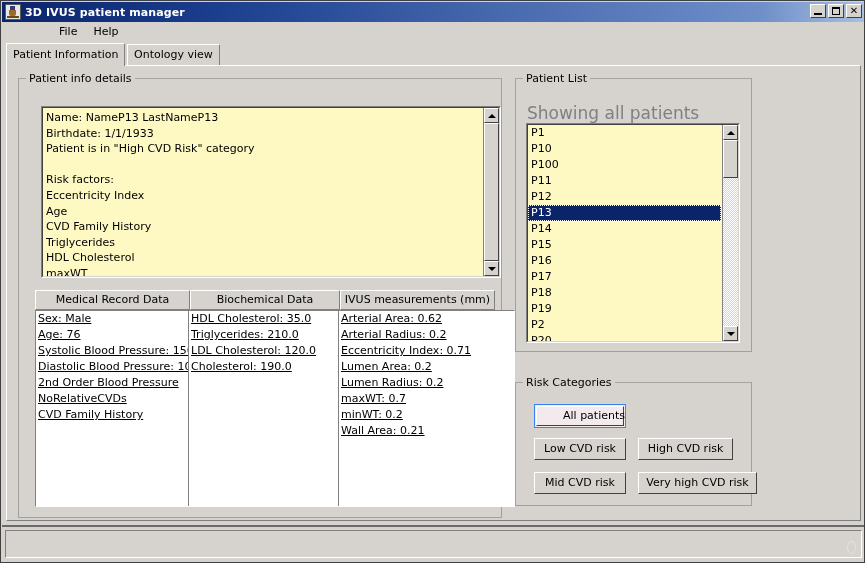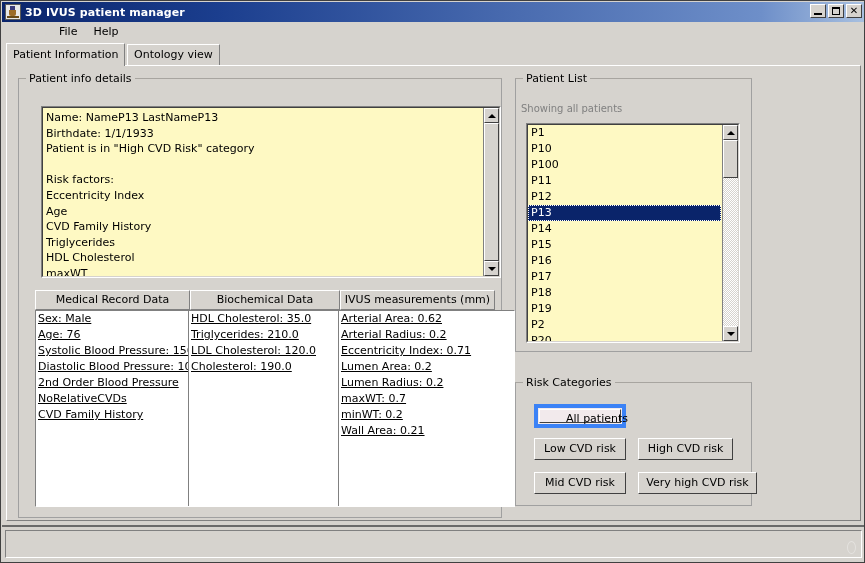--- a/index.html
+++ b/index.html
@@ -327,22 +327,22 @@
     height: 16px;
     padding-left: 2px;
     color: #000;
     white-space: nowrap;
     overflow: hidden;
   }
 
   
   #showingLabel {
     position: absolute;
-    left: 5px; top: 24px;
-    font-size: 10px;
+    left: 11px; top: 24px;
+    font-size: 17px;
     color: #808080;
   }
   #patientListBox {
     position: absolute;
     left: 10px; top: 44px;
     width: 214px; height: 220px;
   }
   .list-item {
     font-size: 11px;
     line-height: 16px;
@@ -370,21 +370,21 @@
     border-bottom: 1px solid #404040;
     font-size: 11px;
     line-height: 20px;
     text-align: center;
     color: #000;
     cursor: default;
     white-space: nowrap;
   }
   .rbtn.focused {
     background: #f2eaec;
-    border: 4px solid #3b82f6;
+    border: 1px solid #3b82f6;
     box-shadow: inset 0 0 0 1px #f2eaec;
     padding-left: 28px;
   }
   .rbtn.focused .rbtn-inner {
     position: absolute;
     left: 1px; top: 1px; right: 1px; bottom: 1px;
     border-top: 1px solid #ffffff;
     border-left: 1px solid #ffffff;
     border-right: 1px solid #404040;
     border-bottom: 1px solid #404040;

